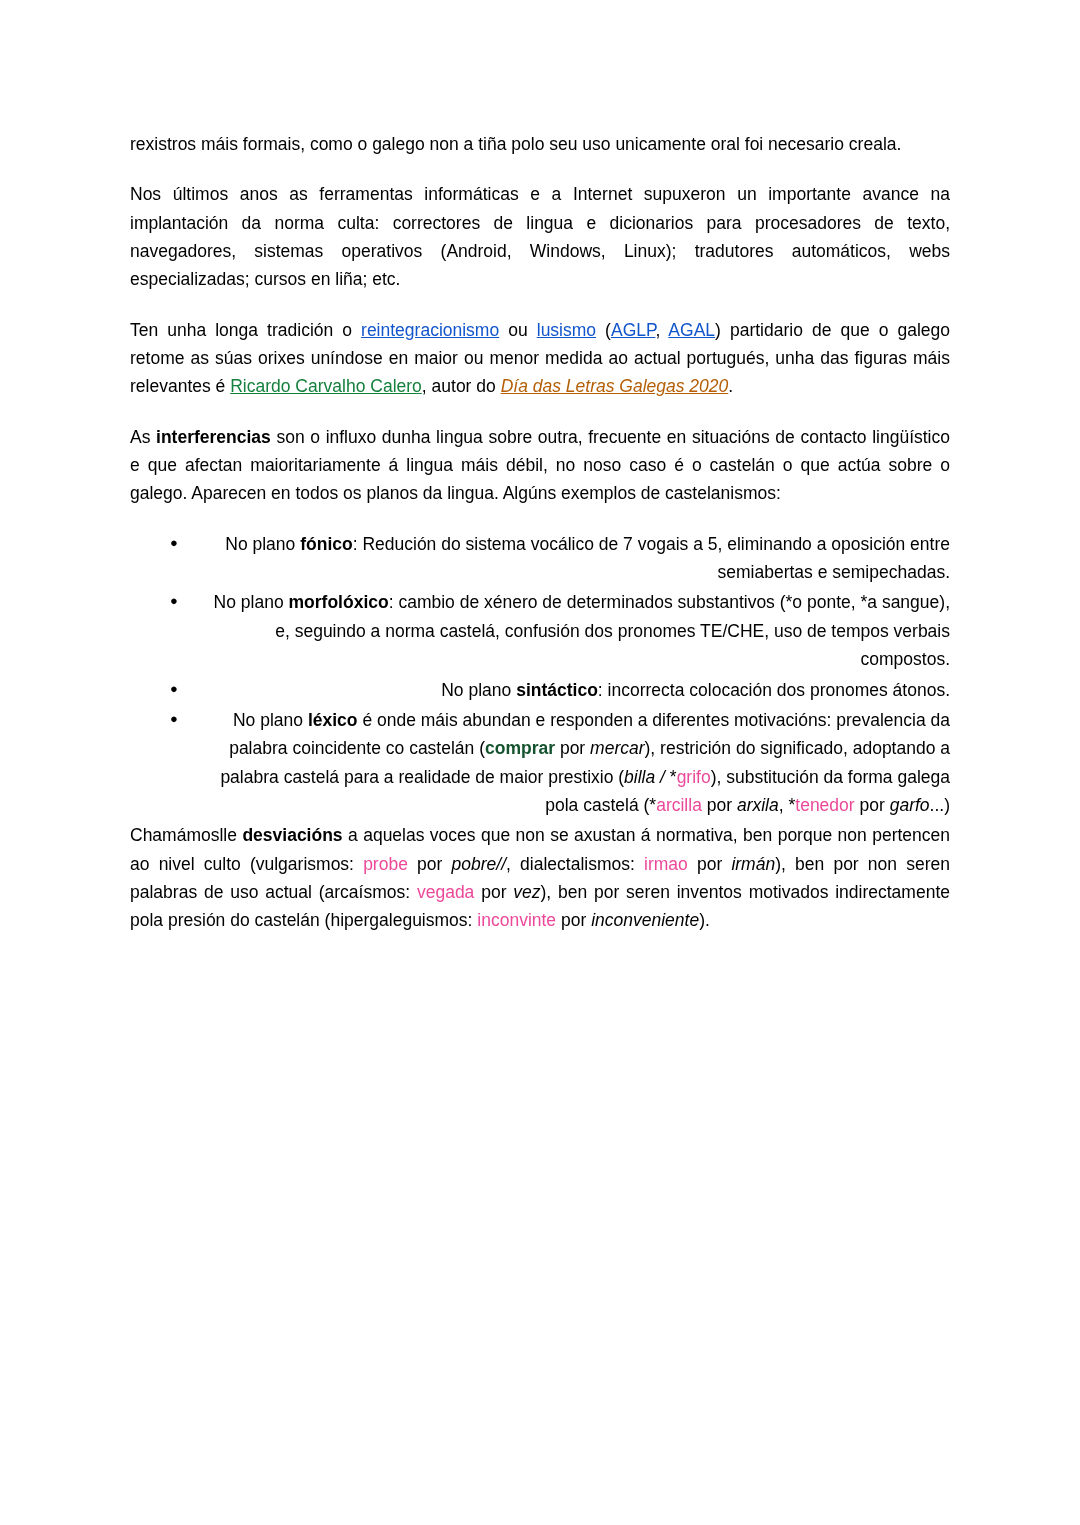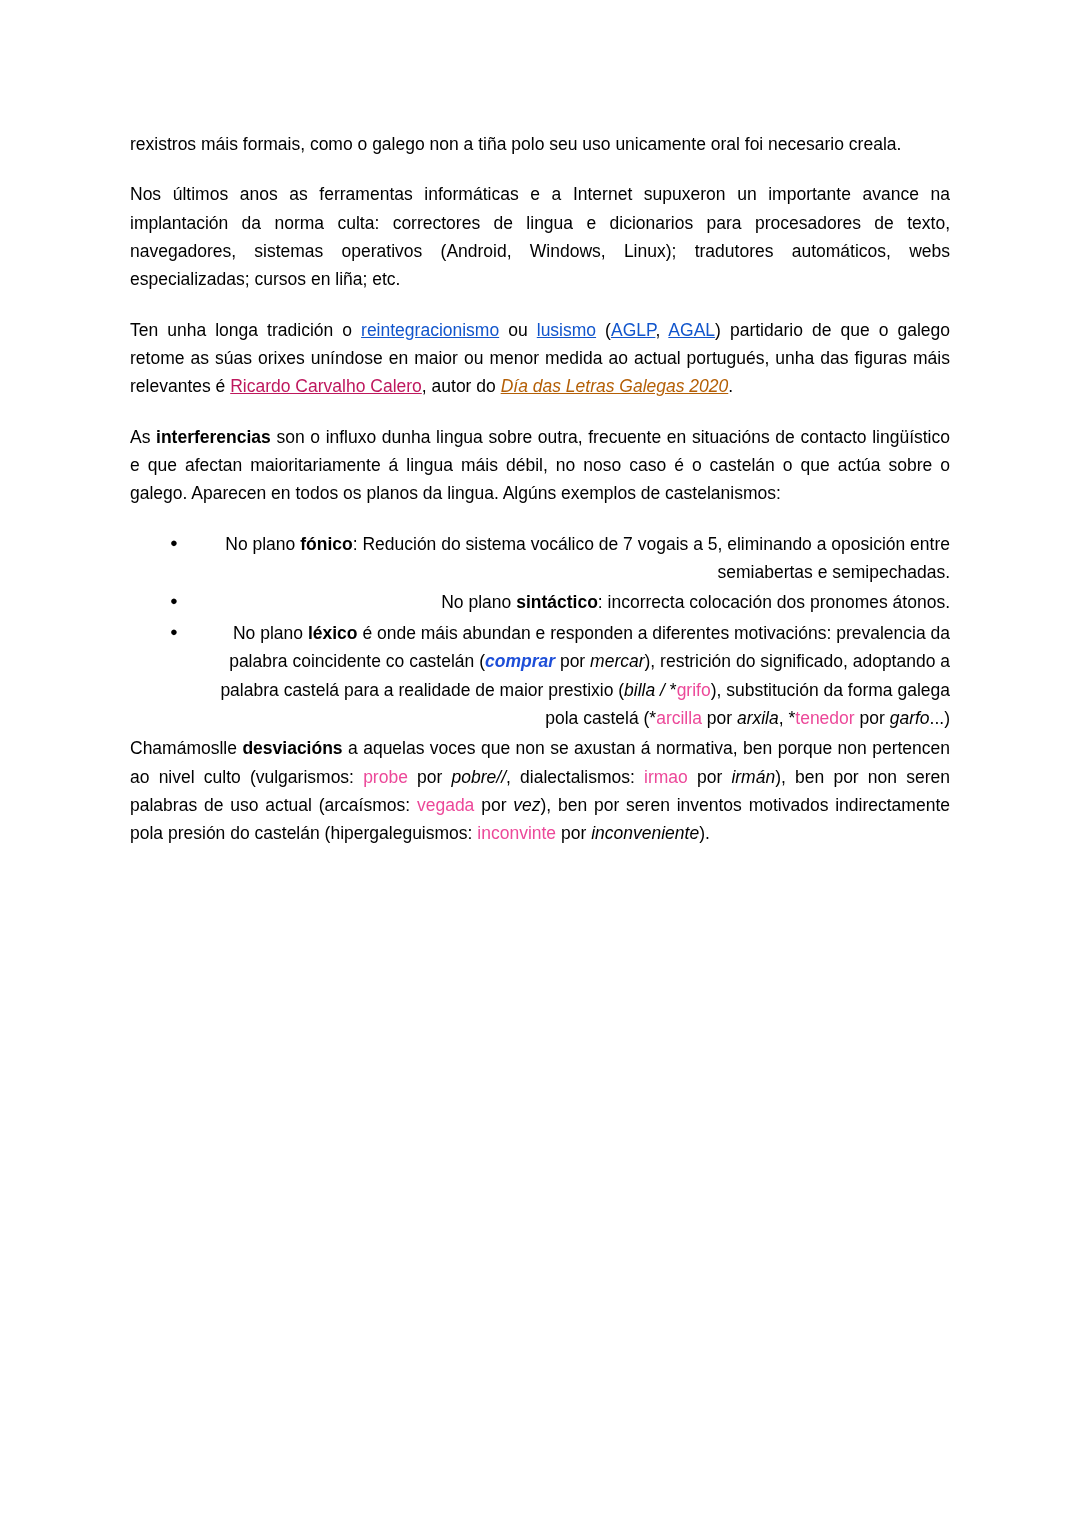--- a/index.html
+++ b/index.html
@@ -54,35 +54,34 @@
     line-height: 1.95;
     color: #000000;
   }
   b, .b { font-weight: bold; }
   i, .i { font-style: italic; }
   .lnk {
     color: #1155cc;
     text-decoration: underline;
   }
   .lnk-black {
-    color: #be185d;
+    color: #15803d;
     text-decoration: underline;
   }
   .orange-i {
     color: #b45f06;
     font-style: italic;
     text-decoration: underline;
   }
   .yellow {
     color: #ec4899;
     font-weight: normal;
   }
   .yellow-i {
-    color: #1d4ed8;
-    font-style: italic;
+    color: #14532d;
     font-weight: bold;
   }
   .final-para {
     margin-top: 0;
   }
 </style>
 </head>
 <body>
 
 <div class="page">
@@ -102,20 +101,23 @@
 
     <p class="para">
       <span>As </span><b>interferencias</b><span> son o influxo dunha lingua sobre outra, frecuente en situacións de contacto lingüístico e que afectan maioritariamente á lingua máis débil, no noso caso é o castelán o que actúa sobre o galego. Aparecen en todos os planos da lingua. Algúns exemplos de castelanismos:</span>
     </p>
 
     <ul class="bullets">
       <li>
         <span>No plano </span><b>fónico</b><span>: Redución do sistema vocálico de 7 vogais a 5, eliminando a oposición entre semiabertas e semipechadas.</span>
       </li>
       <li>
+        <span>No plano </span><b>morfolóxico</b><span>: cambio de xénero de determinados substantivos (*o ponte, *a sangue), e, seguindo a norma castelá, confusión dos pronomes TE/CHE, uso de tempos verbais compostos.</span>
+      </li>
+      <li>
         <span>No plano </span><b>sintáctico</b><span>: incorrecta colocación dos pronomes átonos.</span>
       </li>
       <li>
         <span>No plano </span><b>léxico</b><span> é onde máis abundan e responden a diferentes motivacións: prevalencia da palabra coincidente co castelán (</span><span class="yellow-i">comprar</span><span> por </span><i>mercar</i><span>), restrición do significado, adoptando a palabra castelá para a realidade de maior prestixio (</span><i>billa /</i><span> *</span><span class="yellow">grifo</span><span>), substitución da forma galega pola castelá (*</span><span class="yellow">arcilla</span><span> por </span><i>arxila</i><span>, *</span><span class="yellow">tenedor</span><span> por </span><i>garfo</i><span>...)</span>
       </li>
     </ul>
 
     <p class="para final-para">
       <span>Chamámoslle </span><b>desviacións</b><span> a aquelas voces que non se axustan á normativa, ben porque non pertencen ao nivel culto (vulgarismos: </span><span class="yellow">probe</span><span> por </span><i>pobre//</i><span>, dialectalismos: </span><span class="yellow">irmao</span><span> por </span><i>irmán</i><span>), ben por non seren palabras de uso actual (arcaísmos: </span><span class="yellow">vegada</span><span> por </span><i>vez</i><span>), ben por seren inventos motivados indirectamente pola presión do castelán (hipergaleguismos: </span><span class="yellow">inconvinte</span><span> por </span><i>inconveniente</i><span>).</span>
     </p>

